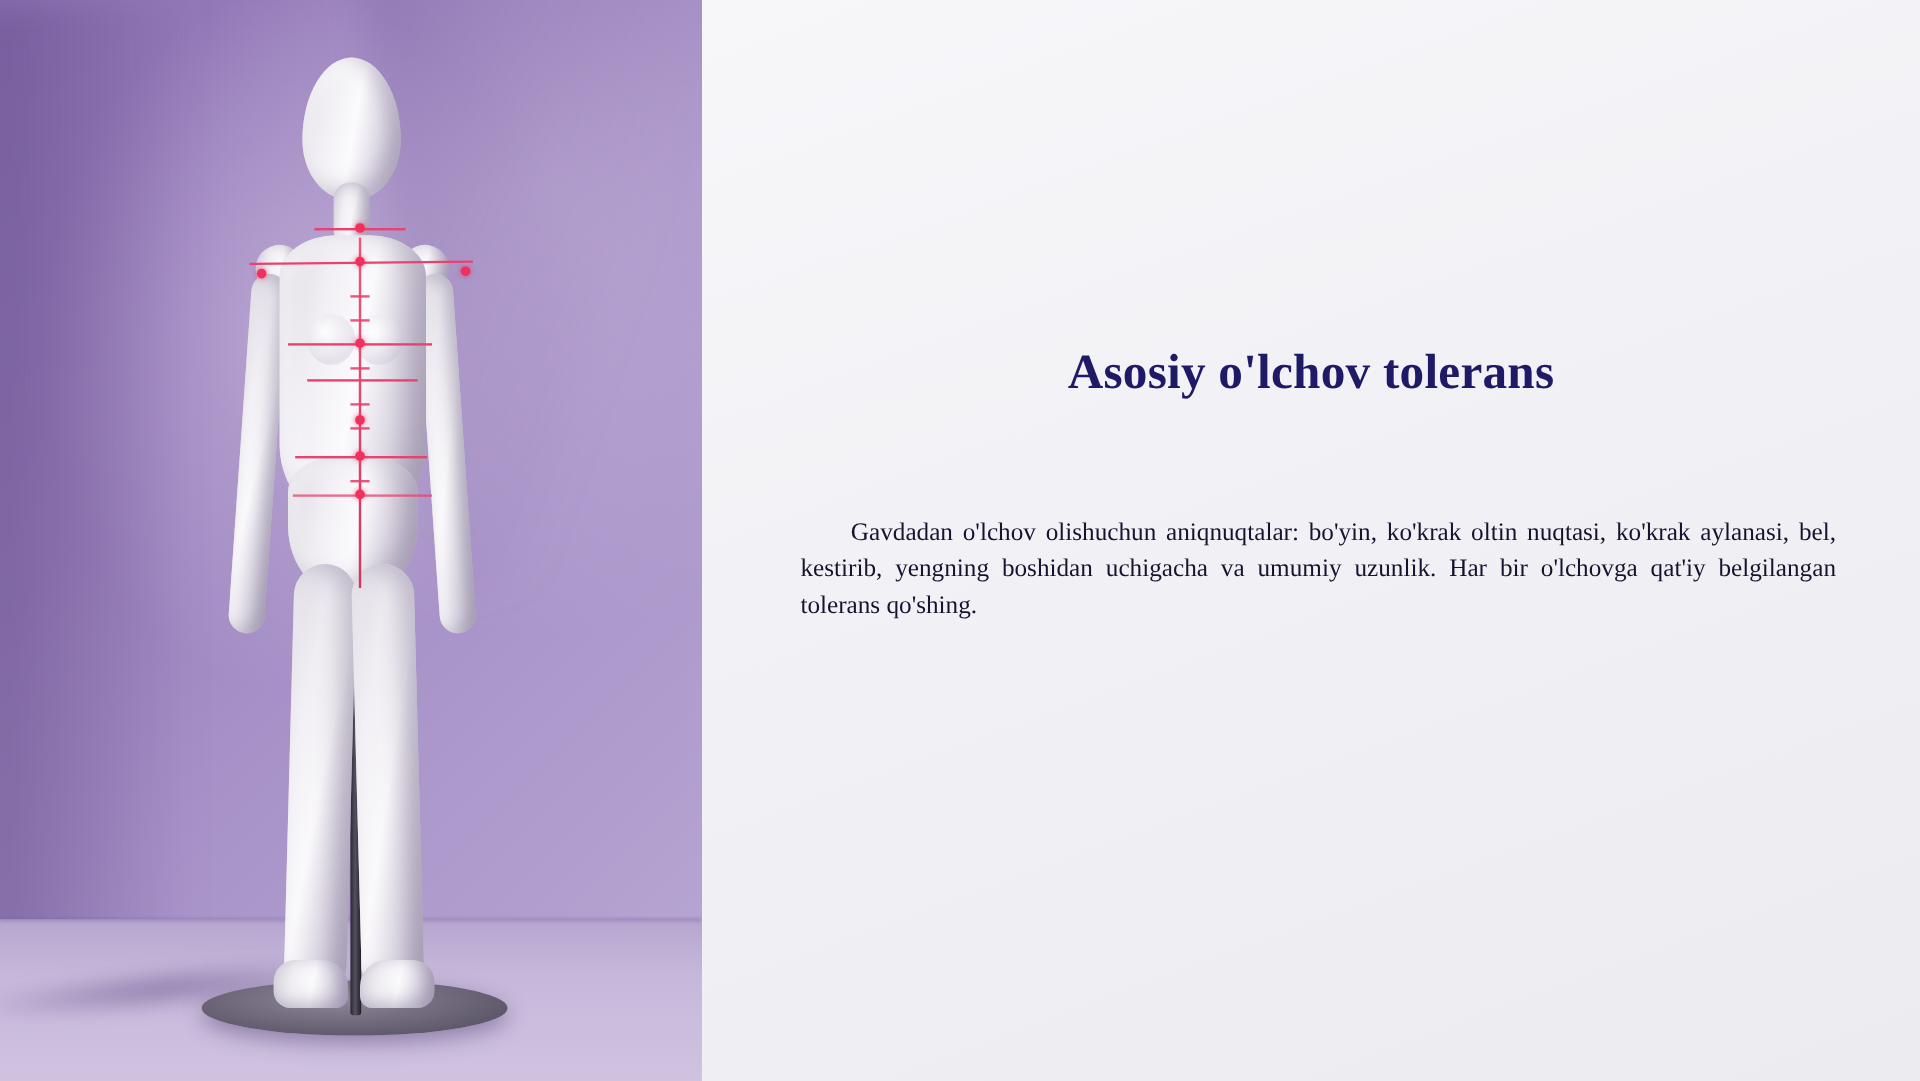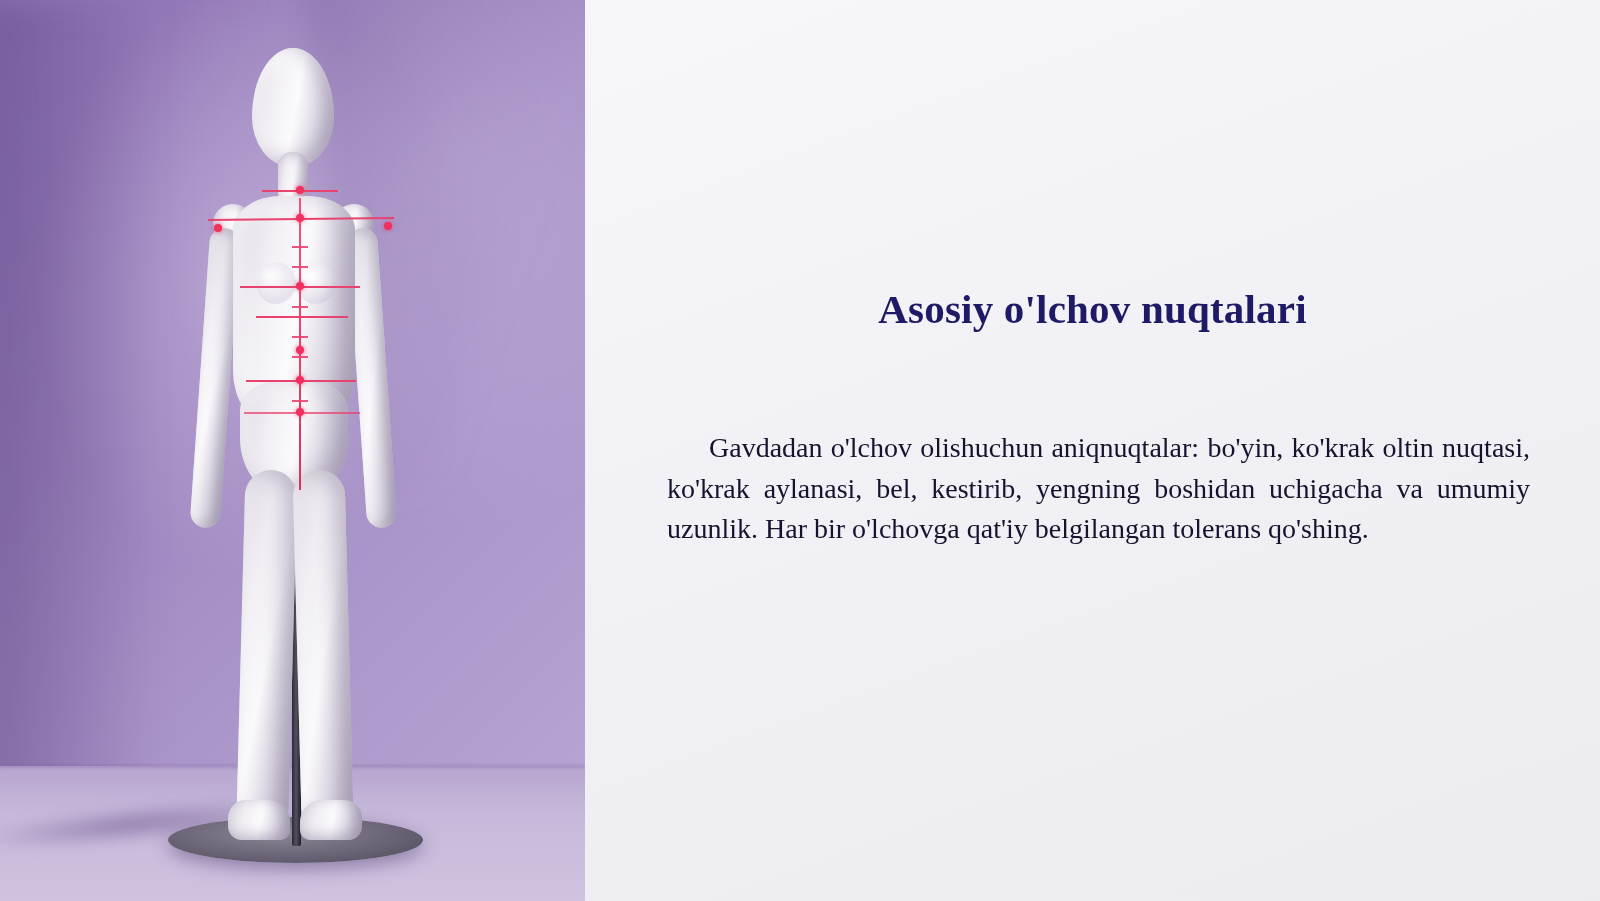--- a/index.html
+++ b/index.html
@@ -184,21 +184,21 @@
     font-size: 41px;
     letter-spacing: 0.2px;
     color: #1f1a66;
   }
   .body-text {
     position: absolute;
     left: 82px;
     right: 70px;
     top: 428px;
     font-family: "Liberation Serif", serif;
-    font-size: 28px;
+    font-size: 21px;
     line-height: 1.45;
     color: #15132e;
     text-align: justify;
     text-indent: 42px;
     hyphens: none;
   }
 </style>
 </head>
 <body>
 
@@ -251,17 +251,17 @@
       <div class="dot" style="left:296px; top:282px;"></div>
       <div class="dot" style="left:296px; top:346px;"></div>
       <div class="dot" style="left:296px; top:376px;"></div>
       <div class="dot" style="left:296px; top:408px;"></div>
       <div class="dot" style="left:214px; top:224px;"></div>
       <div class="dot" style="left:384px; top:222px;"></div>
     </div>
   </div>
 
   <div class="text-panel">
-    <h1 class="heading">Asosiy o'lchov nuqtalari</h1>
+    <h1 class="heading">Asosiy o'lchov tolerans</h1>
     <p class="body-text">Gavdadan o'lchov olishuchun aniqnuqtalar: bo'yin, ko'krak oltin nuqtasi, ko'krak aylanasi, bel, kestirib, yengning boshidan uchigacha va umumiy uzunlik. Har bir o'lchovga qat'iy belgilangan tolerans qo'shing.</p>
   </div>
 
 </div>
 
 </body></html>

